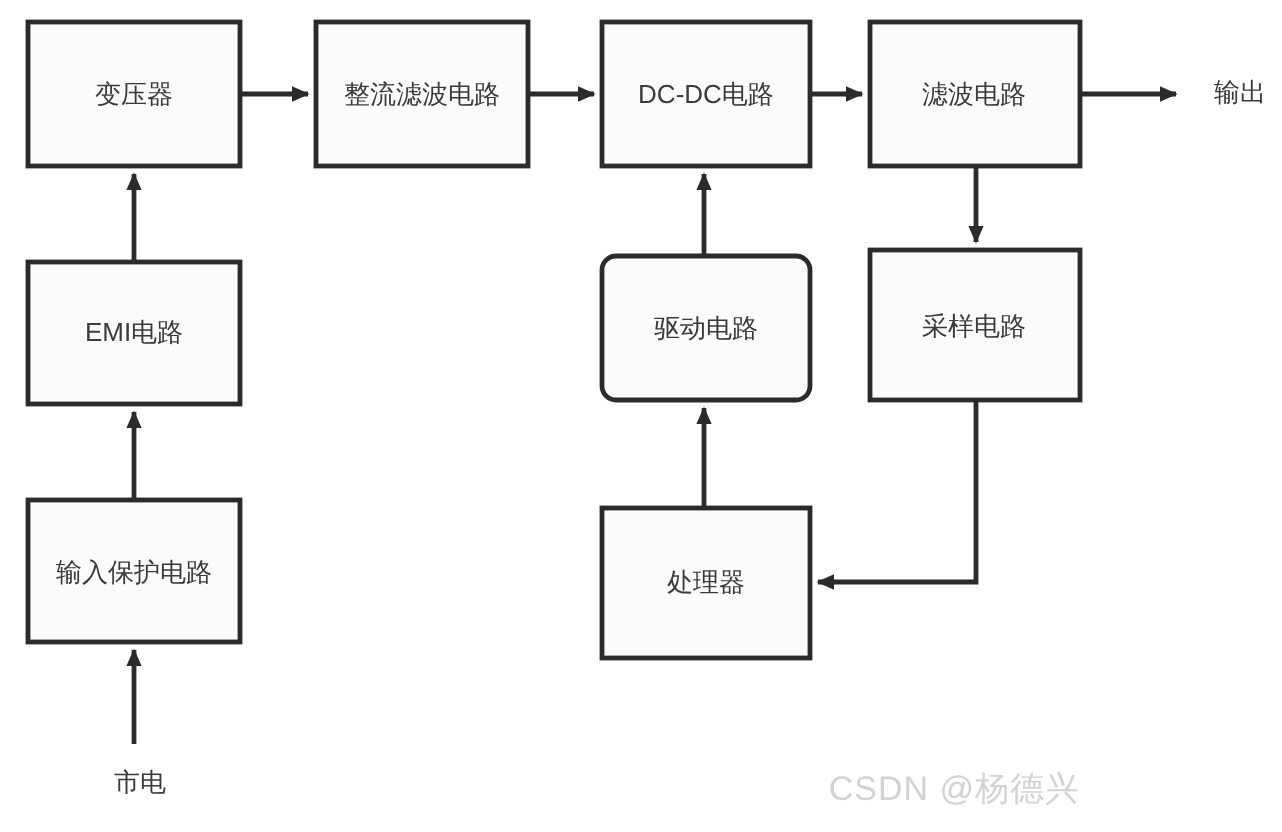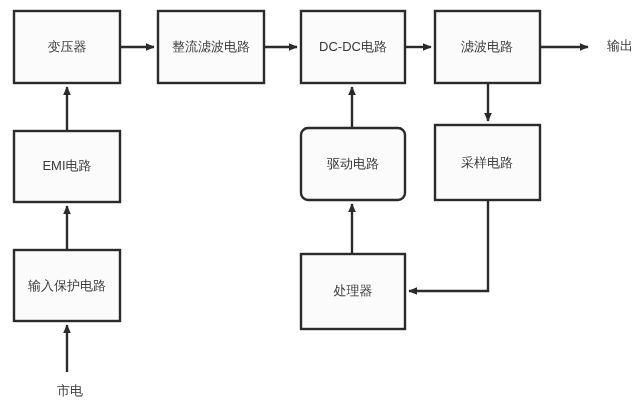--- a/index.html
+++ b/index.html
@@ -143,14 +143,15 @@
       <rect class="block-rect" x="301" y="254" width="104" height="75" rx="0" ry="0"></rect>
       <text class="block-label" x="353" y="292">处理器</text>
     </g>
 
     <text class="free-label" x="620" y="47">输出</text>
 
     <text class="free-label" x="70" y="392">市电</text>
 
   </svg>
 
+  <div class="watermark-text">CSDN @杨德兴</div>
 
 </div>
 
 </body></html>

